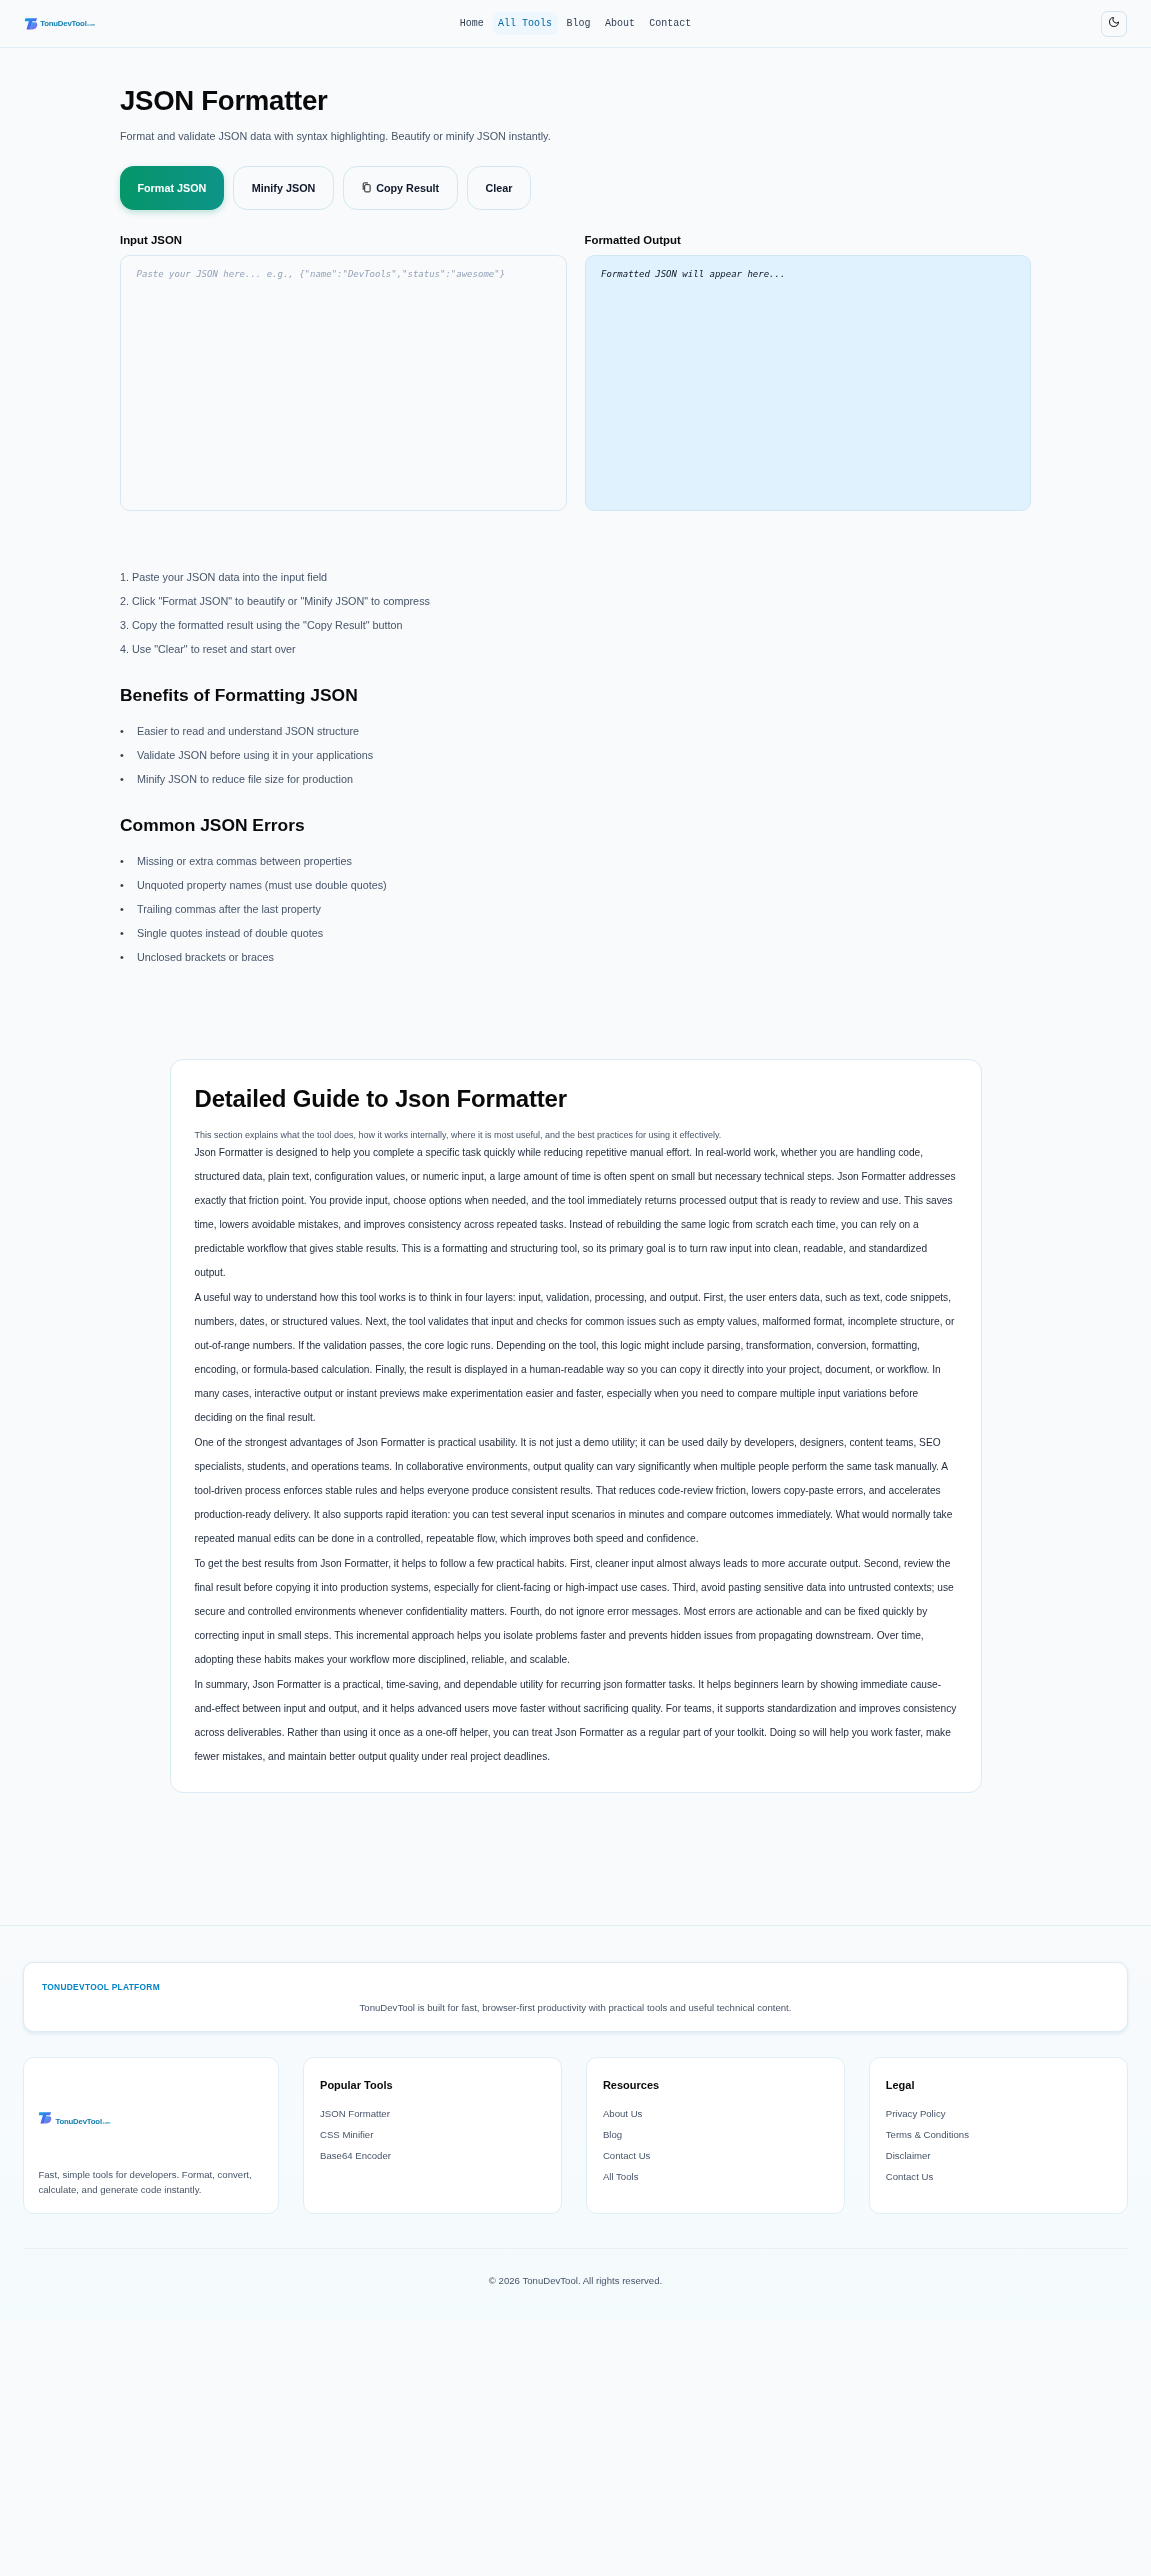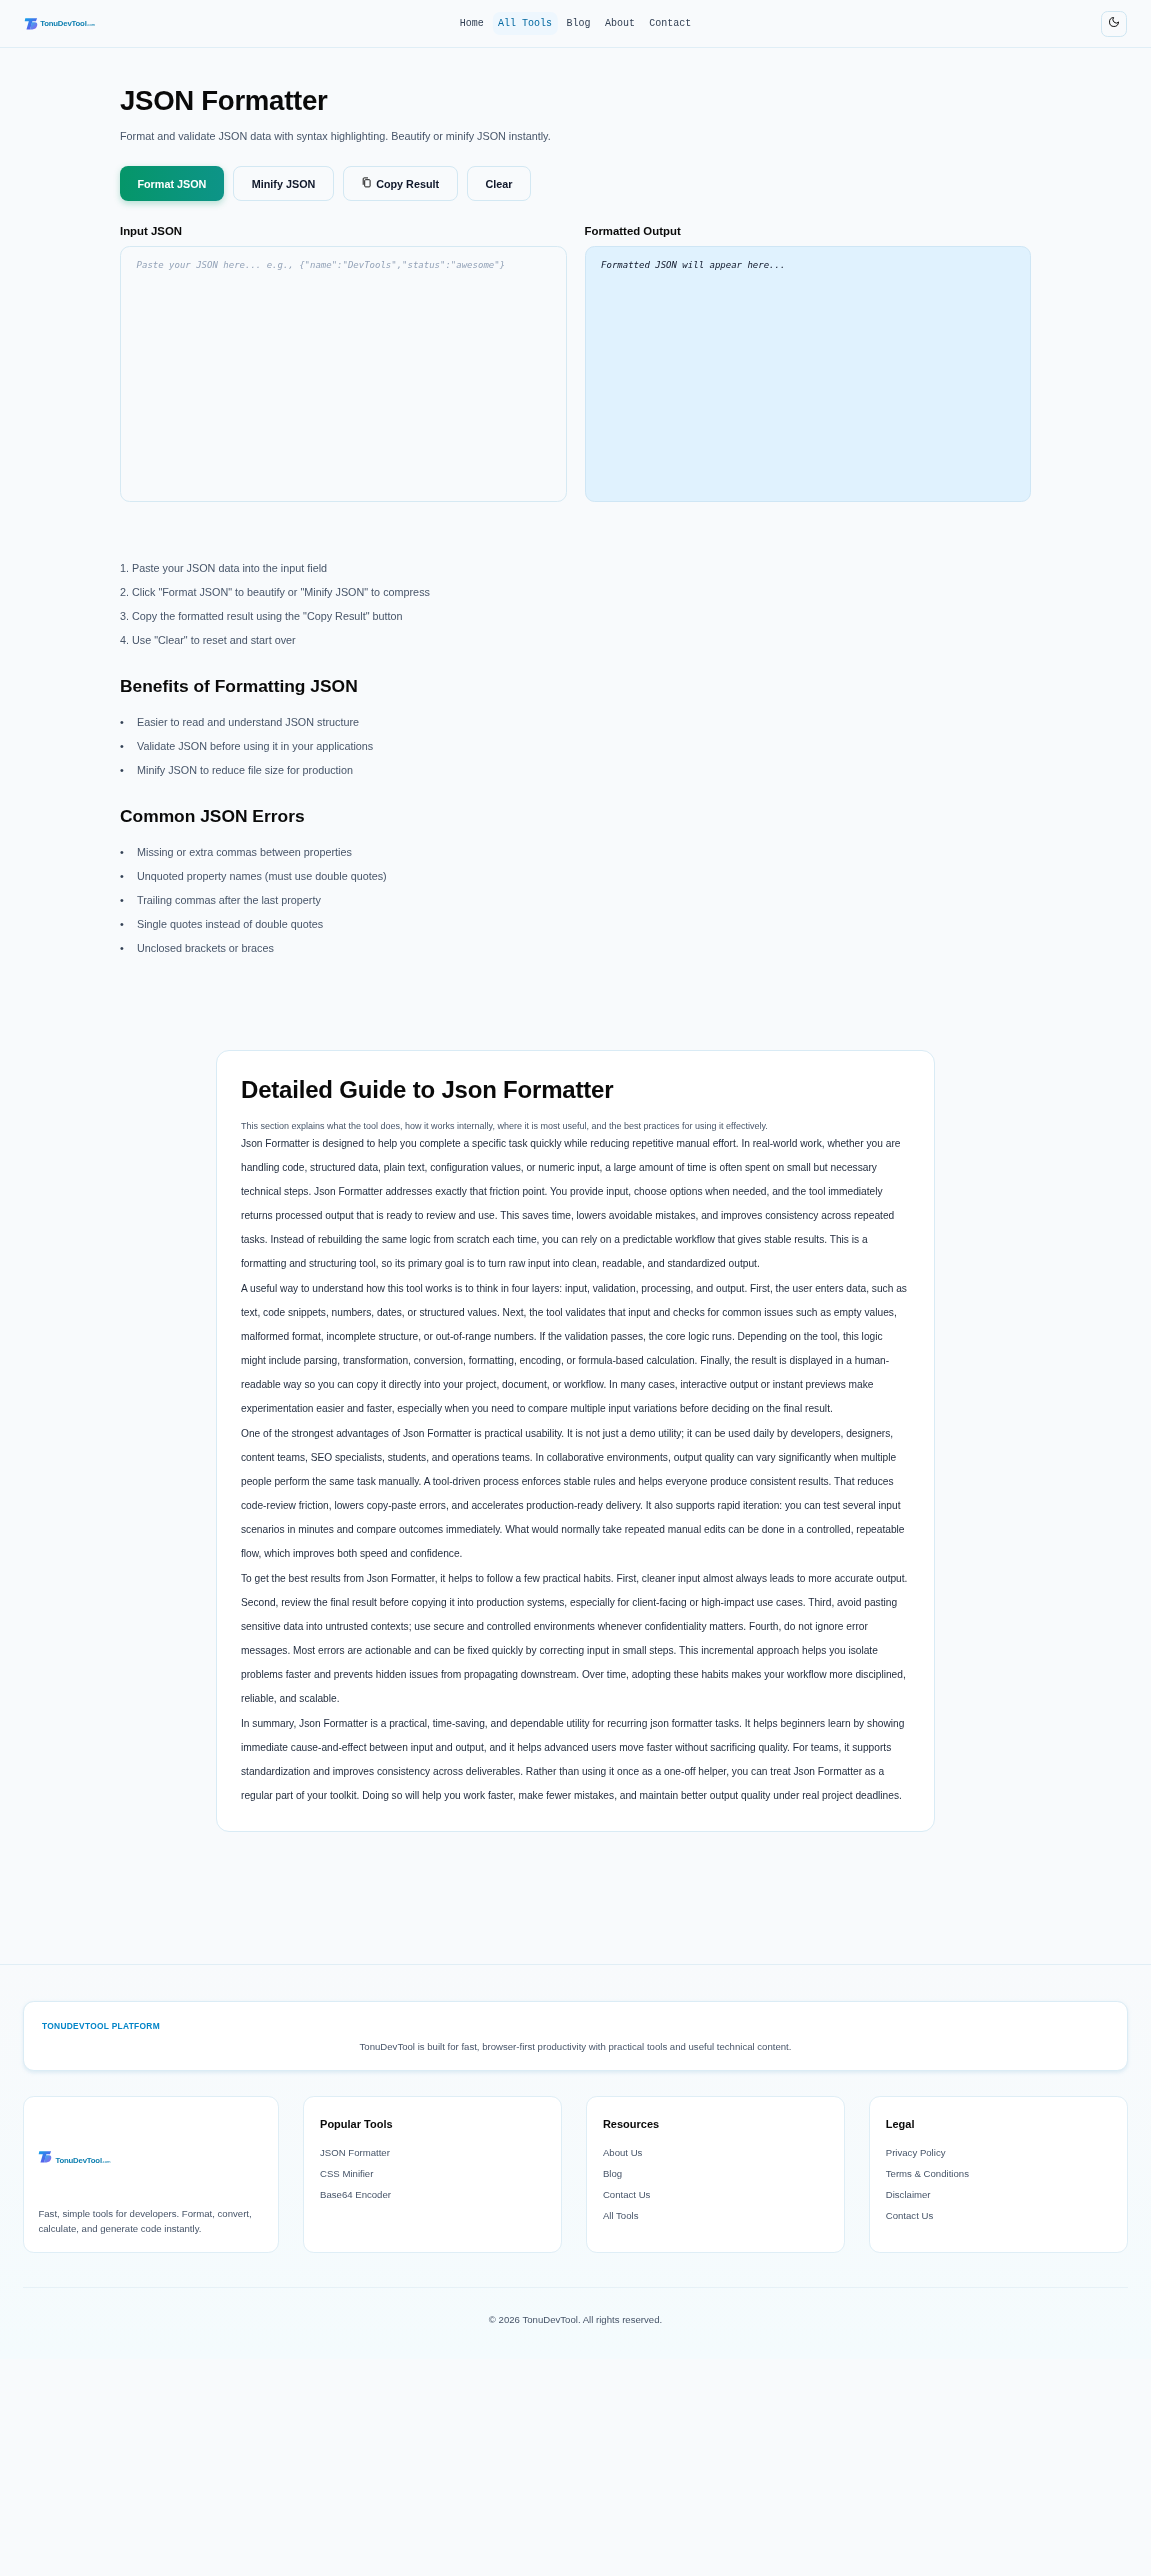--- a/index.html
+++ b/index.html
@@ -37,21 +37,21 @@
     width: 26px; height: 26px; border: 0.6px solid #cfe6f2; border-radius: 6.6px;
     display: flex; align-items: center; justify-content: center; background: #f8fafc;
   }
 
   
   .main { width: 911px; margin: 0 auto; padding-top: 36px; }
   h1.page-title { font-size: 27.6px; font-weight: 700; color: #0a0a0a; letter-spacing: -0.3px; line-height: 1.2; }
   .subtitle { font-size: 10.8px; color: #475569; margin-top: 13px; }
   .toolbar { display: flex; gap: 9.6px; margin-top: 24px; }
   .btn {
-    height: 35px; padding: 0 17.4px; border-radius: 8px;
+    height: 44px; padding: 0 17.4px; border-radius: 14px;
     border: 0.6px solid #d3e8f3; background: #f8fafc;
     font-size: 10.8px; font-weight: 600; color: #0f172a;
     display: flex; align-items: center; gap: 4.8px;
     font-family: "Liberation Sans", sans-serif;
   }
   .btn-primary {
     background: linear-gradient(90deg, #059669, #0d9488);
     color: #fff; border: none;
     box-shadow: 0 2.4px 6px rgba(5,150,105,0.25);
   }
@@ -70,21 +70,21 @@
 
   .info { margin-top: 54px; }
   .info h2 { font-size: 17.4px; font-weight: 700; color: #0a0a0a; margin-bottom: 13px; }
   .info .section { margin-bottom: 24px; }
   .info ol, .info ul { list-style: none; }
   .info li { font-size: 10.8px; color: #475569; line-height: 24px; }
   .info ul li::before { content: "•"; display: inline-block; width: 17px; color: #334155; }
 
   
   .guide {
-    width: 719px; margin: 90px auto 0;
+    width: 812px; margin: 90px auto 0;
     background: #fff; border: 0.6px solid #d9ebf5; border-radius: 13px;
     padding: 25px 24px 23px;
   }
   .guide h2 { font-size: 24px; font-weight: 700; color: #0a0a0a; letter-spacing: -0.2px; }
   .guide .intro { font-size: 9px; color: #475569; margin-top: 17px; }
   .guide p.body { font-size: 10.2px; color: #1e293b; line-height: 24px; margin-top: 1px; }
   .guide p.body:first-of-type { margin-top: 13px; }
 
   
   .footer {

